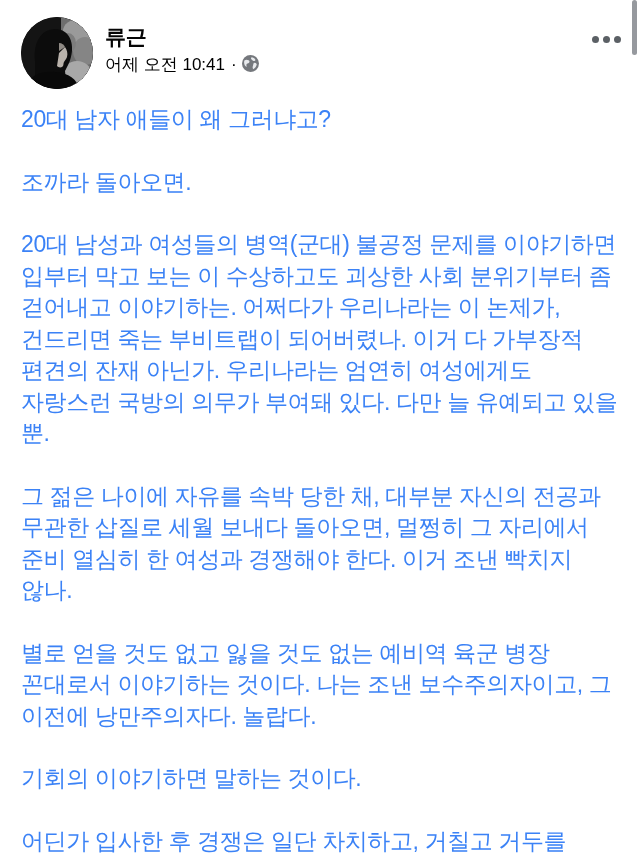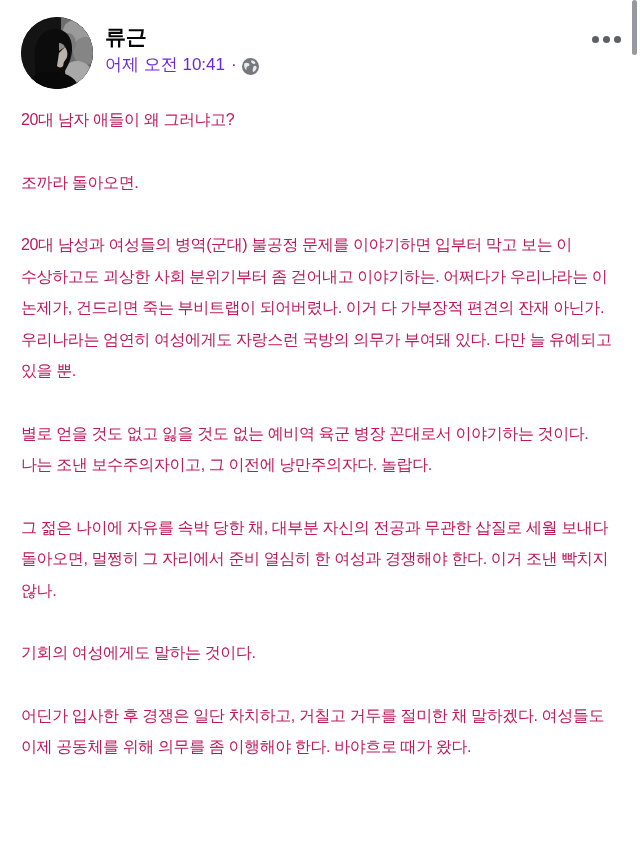--- a/index.html
+++ b/index.html
@@ -41,24 +41,24 @@
   .author-name {
     font-size: 21px;
     font-weight: 700;
     color: #050505;
     line-height: 26px;
     letter-spacing: -0.3px;
     cursor: pointer;
   }
   .meta-row {
     display: flex;
-    align-items: flex-end;
+    align-items: flex-start;
     margin-top: 5px;
     font-size: 17px;
-    color: #6d28d9;
+    color: #000000;
     line-height: 20px;
   }
   .meta-sep { margin: 0 5px 0 6px; }
   .globe-icon { width: 17px; height: 17px; display: inline-block; }
   .menu-button {
     position: absolute;
     right: 17px;
     top: 30px;
     display: flex;
     gap: 4px;
@@ -84,23 +84,23 @@
     background: #96999e;
   }
   
   .post-body {
     padding: 15px 18px 0 21px;
     width: 601px;
     box-sizing: content-box;
   }
   .post-body p {
     margin: 0 0 31px 0;
-    font-size: 16px;
+    font-size: 23px;
     line-height: 31.5px;
-    color: #be185d;
+    color: #3b82f6;
     letter-spacing: -0.4px;
     word-break: keep-all;
     overflow-wrap: break-word;
   }
 </style>
 </head>
 <body>
 
 <div class="page">
 
@@ -150,20 +150,20 @@
       <span class="dot"></span>
       <span class="dot"></span>
       <span class="dot"></span>
     </button>
   </div>
 
   <div class="post-body">
     <p>20대 남자 애들이 왜 그러냐고?</p>
       <p>조까라 돌아오면.</p>
       <p>20대 남성과 여성들의 병역(군대) 불공정 문제를 이야기하면 입부터 막고 보는 이 수상하고도 괴상한 사회 분위기부터 좀 걷어내고 이야기하는. 어쩌다가 우리나라는 이 논제가, 건드리면 죽는 부비트랩이 되어버렸나. 이거 다 가부장적 편견의 잔재 아닌가. 우리나라는 엄연히 여성에게도 자랑스런 국방의 의무가 부여돼 있다. 다만 늘 유예되고 있을 뿐.</p>
+      <p>그 젊은 나이에 자유를 속박 당한 채, 대부분 자신의 전공과 무관한 삽질로 세월 보내다 돌아오면, 멀쩡히 그 자리에서 준비 열심히 한 여성과 경쟁해야 한다. 이거 조낸 빡치지 않나.</p>
       <p>별로 얻을 것도 없고 잃을 것도 없는 예비역 육군 병장 꼰대로서 이야기하는 것이다. 나는 조낸 보수주의자이고, 그 이전에 낭만주의자다. 놀랍다.</p>
-      <p>그 젊은 나이에 자유를 속박 당한 채, 대부분 자신의 전공과 무관한 삽질로 세월 보내다 돌아오면, 멀쩡히 그 자리에서 준비 열심히 한 여성과 경쟁해야 한다. 이거 조낸 빡치지 않나.</p>
-      <p>기회의 여성에게도 말하는 것이다.</p>
+      <p>기회의 이야기하면 말하는 것이다.</p>
       <p>어딘가 입사한 후 경쟁은 일단 차치하고, 거칠고 거두를 절미한 채 말하겠다. 여성들도 이제 공동체를 위해 의무를 좀 이행해야 한다. 바야흐로 때가 왔다.</p>
   </div>
 
   <div class="scrollbar-thumb"></div>
 </div>
 
 </body></html>

